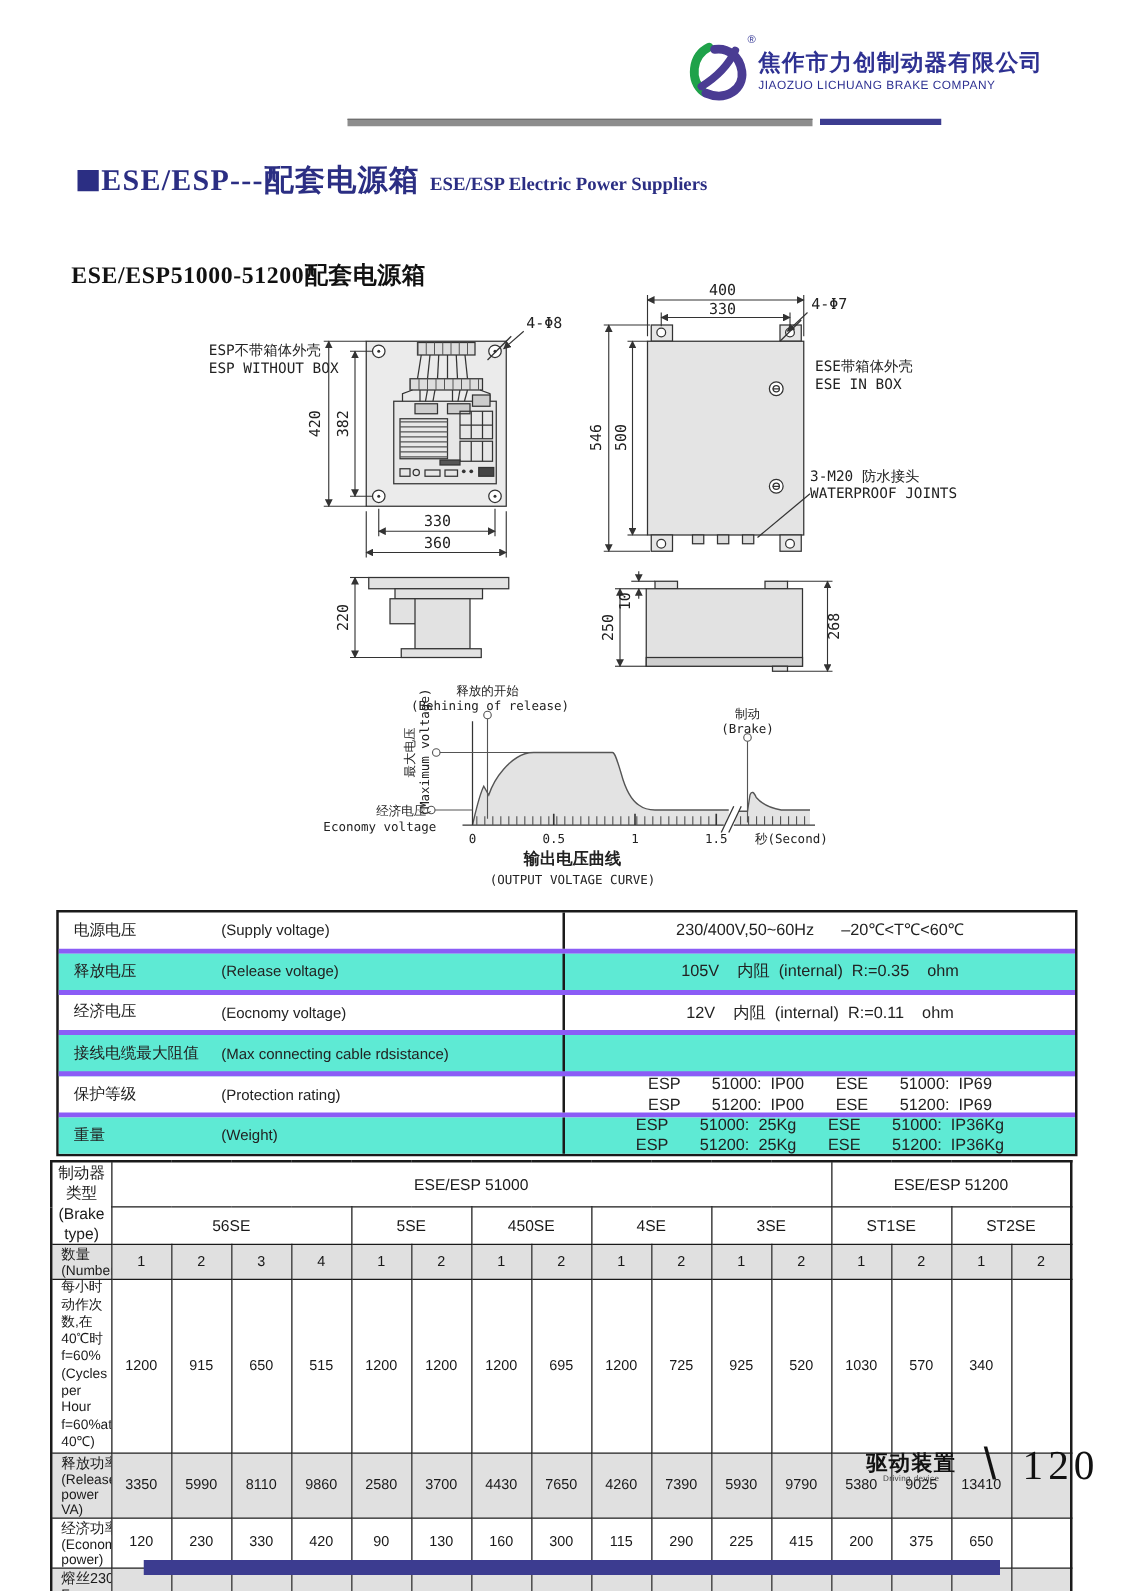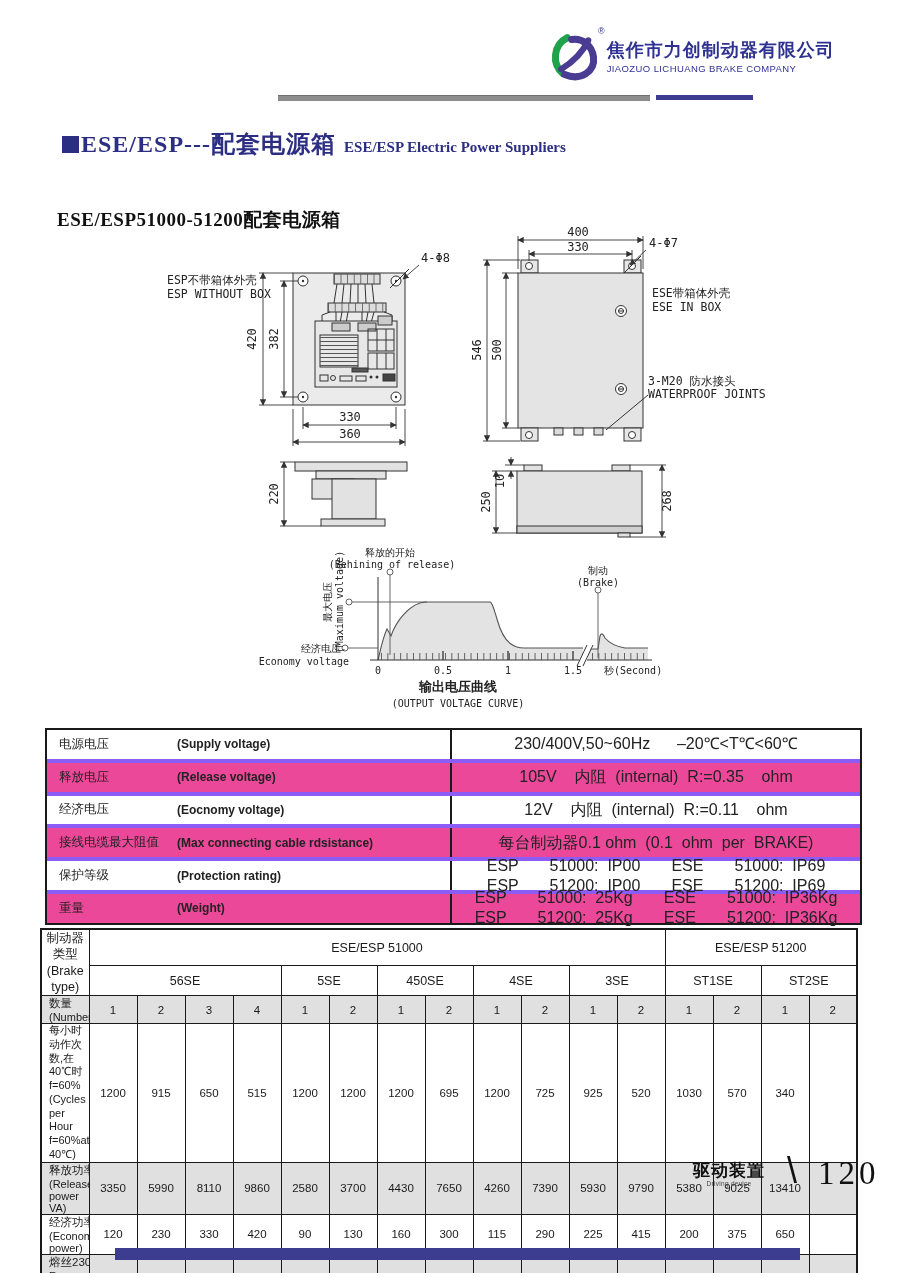--- a/index.html
+++ b/index.html
@@ -27,27 +27,27 @@
   .drawings{position:absolute;top:225px;left:0;}
   .drawings text{fill:#222;}
   .dtxt{font-family:"DejaVu Sans Mono","Liberation Sans",sans-serif;font-size:11.5px;}
   .dim{font-family:"DejaVu Sans Mono","Liberation Sans",sans-serif;font-size:12px;}
   .ctxt{font-family:"DejaVu Sans Mono","Liberation Sans",sans-serif;font-size:10px;}
   .cttl{font-size:13px;font-weight:bold;}
   
   .spec-table{position:absolute;top:728px;left:45px;width:813px;border:2px solid #1a1a1a;}
   .spec-row{display:flex;align-items:stretch;height:28.8px;border-bottom:4px solid #8b5cf6;font-size:12px;}
   .spec-row:last-child{border-bottom:none;}
-  .spec-row.gray{background:#ec4899;}
+  .spec-row.gray{background:#5eead4;}
   .spec-left{width:405px;display:flex;align-items:center;padding-left:12px;box-sizing:border-box;
              border-right:2px solid #1a1a1a;}
   .spec-left .cn{width:118px;font-size:12.5px;}
-  .spec-left .en{font-size:12px;font-weight:bold;}
+  .spec-left .en{font-size:12px;}
   .spec-right{flex:1;display:flex;flex-direction:column;justify-content:center;text-align:center;
-              white-space:pre;font-size:16px;line-height:1.25;border-radius:12px;}
+              white-space:pre;font-size:13px;line-height:1.25;border-radius:12px;}
   
   .brake-table{position:absolute;top:928px;left:40px;width:818px;border-collapse:collapse;
                table-layout:fixed;font-size:11.5px;color:#1a1a1a;border:2px solid #1a1a1a;}
   .brake-table td{border:1.5px solid #1a1a1a;text-align:center;padding:0 1px;overflow:hidden;}
   .brake-table tr.gray td{background:#e0e0e0;}
   .brake-table .grp{height:29px;font-size:12.5px;}
   .brake-table .mdl{height:24px;font-size:12.5px;}
   .brake-table .corner{font-size:12.5px;line-height:1.3;}
   .brake-table .lblcell{text-align:left;padding-left:7px;font-size:11.5px;}
   .brake-table .lblcell .cn{display:inline-block;width:104px;}
@@ -324,21 +324,20 @@
           <span class="cn">经济电压</span>
           <span class="en">(Eocnomy voltage)</span>
         </div>
         <div class="spec-right"><div>12V    内阻  (internal)  R:=0.11    ohm</div></div>
       </div>
       <div class="spec-row gray">
         <div class="spec-left">
           <span class="cn">接线电缆最大阻值</span>
           <span class="en">(Max connecting cable rdsistance)</span>
         </div>
-        <div class="spec-right"><div>每台制动器0.1 ohm  (0.1  ohm  per  BRAKE)</div></div>
       </div>
       <div class="spec-row ">
         <div class="spec-left">
           <span class="cn">保护等级</span>
           <span class="en">(Protection rating)</span>
         </div>
         <div class="spec-right"><div>ESP       51000:  IP00       ESE       51000:  IP69</div><div>ESP       51200:  IP00       ESE       51200:  IP69</div></div>
       </div>
       <div class="spec-row gray">
         <div class="spec-left">

